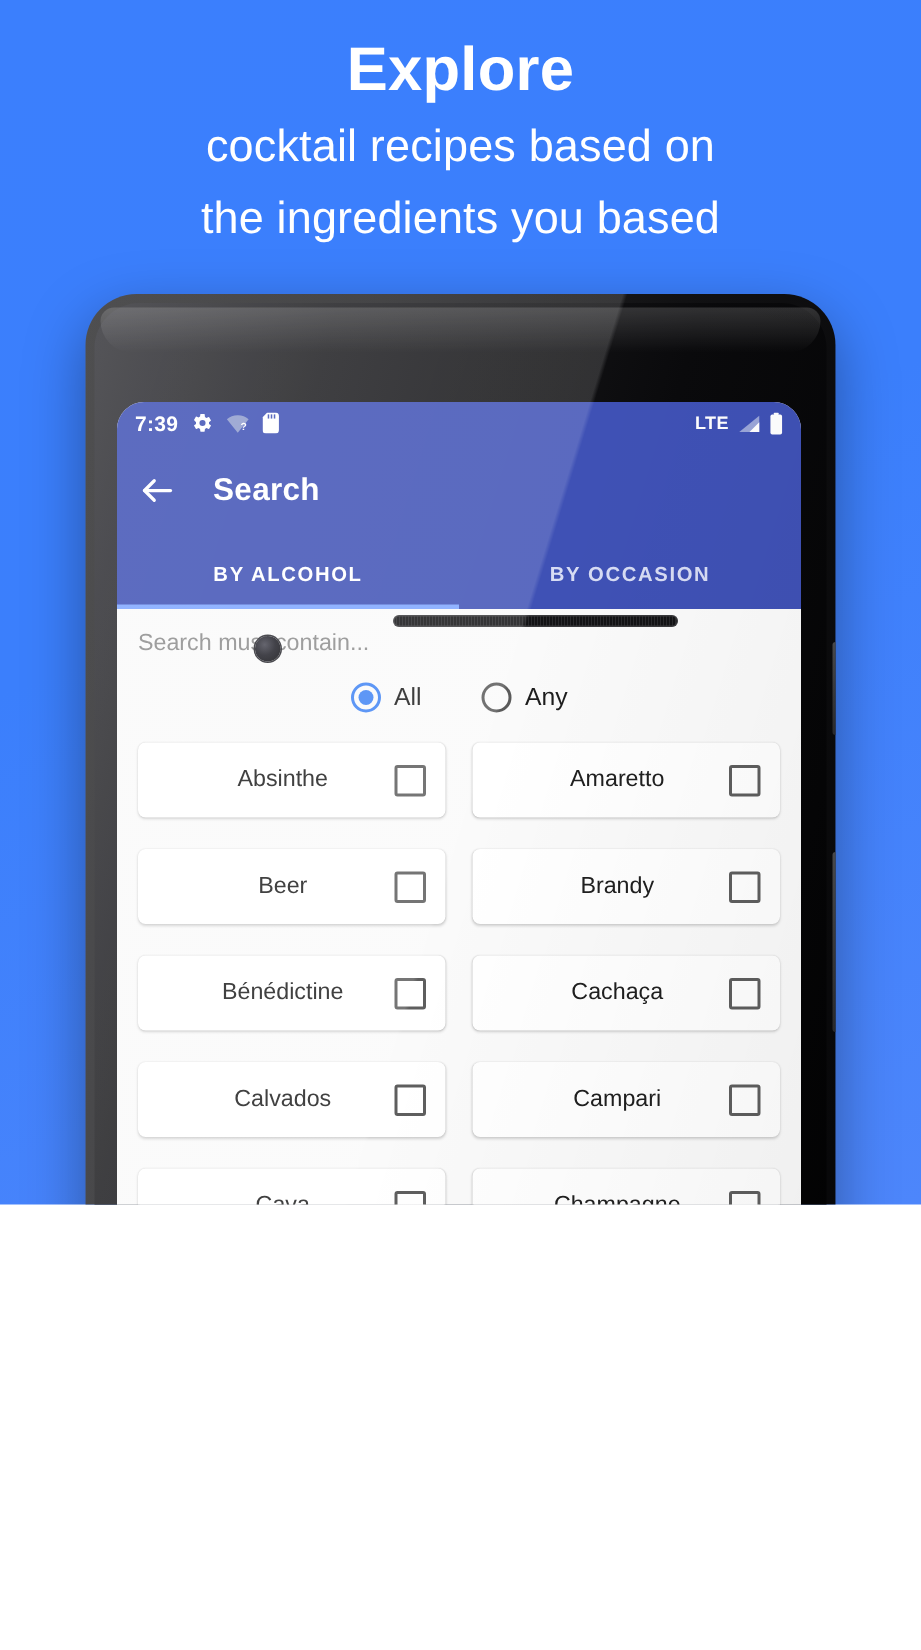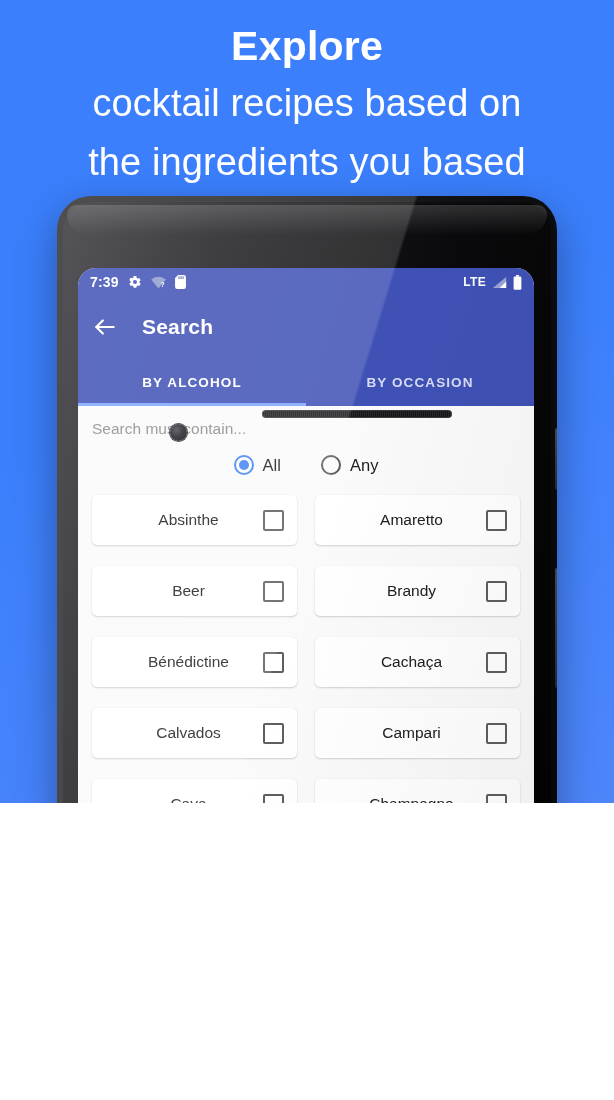--- a/index.html
+++ b/index.html
@@ -30,21 +30,21 @@
     z-index: 5;
   }
   .promo-title {
     font-size: 41px;
     font-weight: bold;
     letter-spacing: 0.2px;
     line-height: 1.18;
   }
   .promo-sub {
     margin-top: 8px;
-    font-size: 38px;
+    font-size: 30px;
     font-weight: 300;
     line-height: 1.33;
     letter-spacing: 0.1px;
   }
 
   
   #phone {
     position: absolute;
     left: 57px;
     top: 196px;

